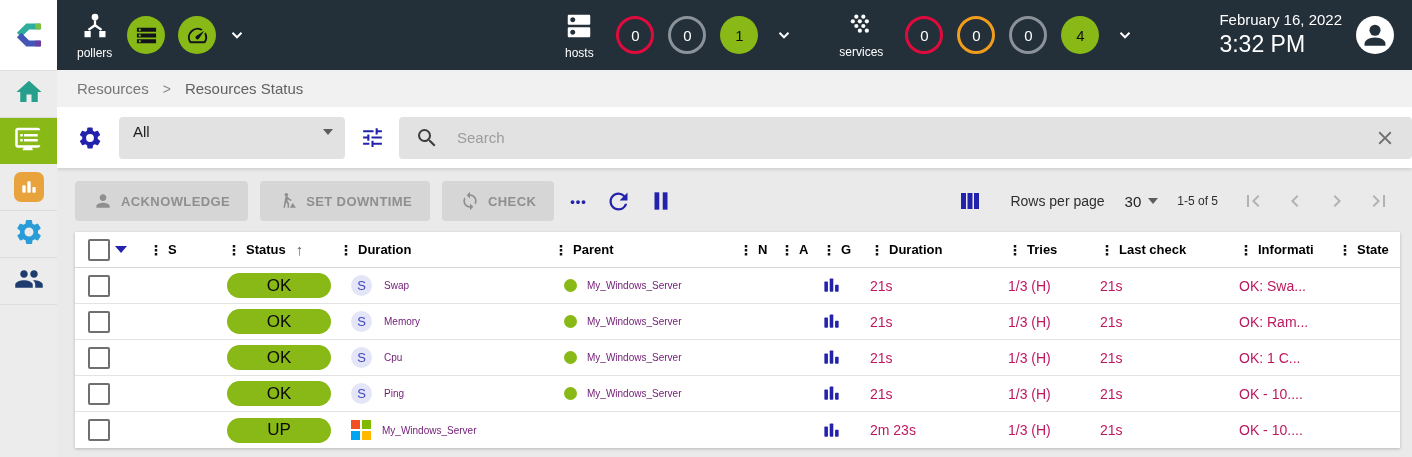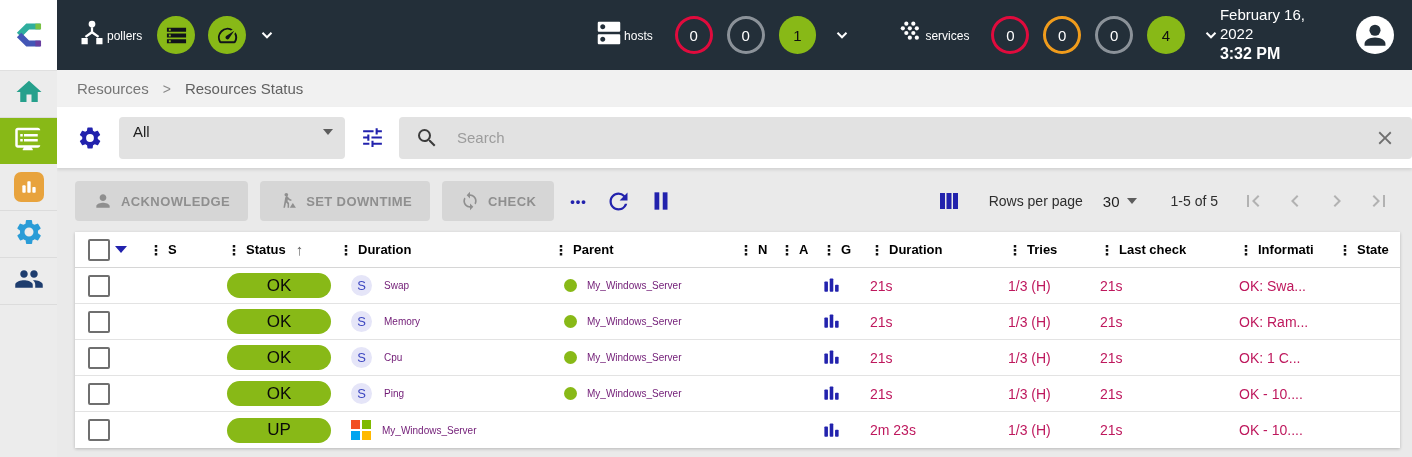--- a/index.html
+++ b/index.html
@@ -9,31 +9,31 @@
     background:#eaeaea;-webkit-font-smoothing:antialiased;
   }
   
   .sidebar{position:absolute;left:0;top:0;width:57px;height:457px;background:#ececec;z-index:5}
   .logo{height:70px;background:#fff;display:flex;align-items:center;justify-content:center;border-bottom:1px solid #e0e0e0;cursor:pointer}
   .side-item{height:46px;display:flex;align-items:center;justify-content:center;border-bottom:1px solid #dcdcdc;cursor:pointer}
   .side-item.active{background:#88b917;border-bottom:none}
   .tile{width:30px;height:30px;border-radius:7px;background:#e8a33d;display:flex;align-items:center;justify-content:center}
   
   .topbar{position:absolute;left:57px;top:0;right:0;height:70px;background:#232f39;display:flex;align-items:center;color:#fff}
-  .tb-block{display:flex;flex-direction:row;align-items:center;cursor:pointer}
+  .tb-block{display:flex;flex-direction:column;align-items:center;cursor:pointer}
   .tb-label{font-size:12px;margin-top:1px;color:#fff}
   .green-circle{width:38px;height:38px;border-radius:50%;background:#88b917;display:flex;align-items:center;justify-content:center;cursor:pointer}
   .counter{width:32px;height:32px;border-radius:50%;border:3px solid #8b9299;display:flex;align-items:center;justify-content:center;font-size:15px;color:#fff;cursor:pointer}
   .counter.red{border-color:#e00b3d}
   .counter.orange{border-color:#f09c1c}
   .counter.green{border:none;width:38px;height:38px;background:#88b917;color:#111}
   .chev{display:flex;align-items:center;cursor:pointer}
   .clock{margin-left:auto;margin-right:14px;text-align:left;line-height:1.25}
   .clock .date{font-size:15px}
-  .clock .time{font-size:16px;font-weight:bold}
+  .clock .time{font-size:23px;font-weight:normal}
   .avatar{width:38px;height:38px;border-radius:50%;background:#fff;margin-right:18px;display:flex;align-items:center;justify-content:center;cursor:pointer}
   
   .breadcrumb{position:absolute;left:57px;top:70px;right:0;height:37px;background:#f1f1f1;display:flex;align-items:center;padding-left:20px;font-size:15px;color:#767676;box-sizing:border-box}
   .breadcrumb .sep{margin:0 14px;color:#8a8a8a;font-size:14px}
   .breadcrumb .page{color:#616161}
   
   .filterbar{position:absolute;left:57px;top:107px;right:0;height:61px;background:#fff;display:flex;align-items:center;box-shadow:0 2px 3px rgba(0,0,0,.10)}
   .fb-gear{margin-left:20px;display:flex;cursor:pointer}
   .scope-select{margin-left:16px;width:226px;height:42px;background:#e2e2e2;border-radius:4px;display:flex;align-items:center;padding:0 12px 12px 14px;box-sizing:border-box;cursor:pointer}
   .scope-select .val{font-size:15px;color:#1e1e1e;flex:1}
@@ -46,21 +46,21 @@
   .searchbox .clear{margin-right:16px;display:flex;cursor:pointer}
   
   .toolbar{position:absolute;left:75px;right:12px;top:180px;height:42px;display:flex;align-items:center}
   .tbtn{height:40px;background:#d6d6d6;border:none;border-radius:4px;color:#8f8f8f;font-size:13px;font-weight:bold;letter-spacing:.4px;display:flex;align-items:center;gap:8px;padding:0 18px;margin-right:12px;font-family:"Liberation Sans",sans-serif;cursor:default}
   .more{color:#2222ad;font-size:13px;font-weight:bold;letter-spacing:1px;margin:0 10px 0 4px;cursor:pointer}
   .icbtn{border:none;background:none;display:flex;align-items:center;cursor:pointer;margin:0 8px;padding:0}
   .tb-right{margin-left:auto;display:flex;align-items:center}
   .rpp-label{font-size:14px;color:#2e2e2e;margin-left:20px}
   .rpp-select{display:flex;align-items:center;gap:7px;margin-left:20px;cursor:pointer}
   .rpp-select .val{font-size:15px;color:#1e1e1e}
-  .range{font-size:14px;color:#2e2e2e;margin-left:34px}
+  .range{font-size:12px;color:#2e2e2e;margin-left:19px}
   .pager{display:flex;align-items:center;margin-left:14px}
   .pager .icbtn{margin:0 9px}
   
   .card{position:absolute;left:75px;right:12px;top:232px;background:#fff;box-shadow:0 1px 3px rgba(0,0,0,.22)}
   .trow{display:flex;align-items:center;height:36px;border-bottom:1px solid #e3e3e3;box-sizing:border-box}
   .trow.head{border-bottom:1px solid #d6d6d6;font-weight:bold;font-size:13px;color:#000}
   .trow:last-child{border-bottom:none}
   .cell{display:flex;align-items:center;box-sizing:border-box;overflow:hidden;white-space:nowrap}
   .c-check{width:40px;padding-left:13px}
   .c-arrow{width:30px}

